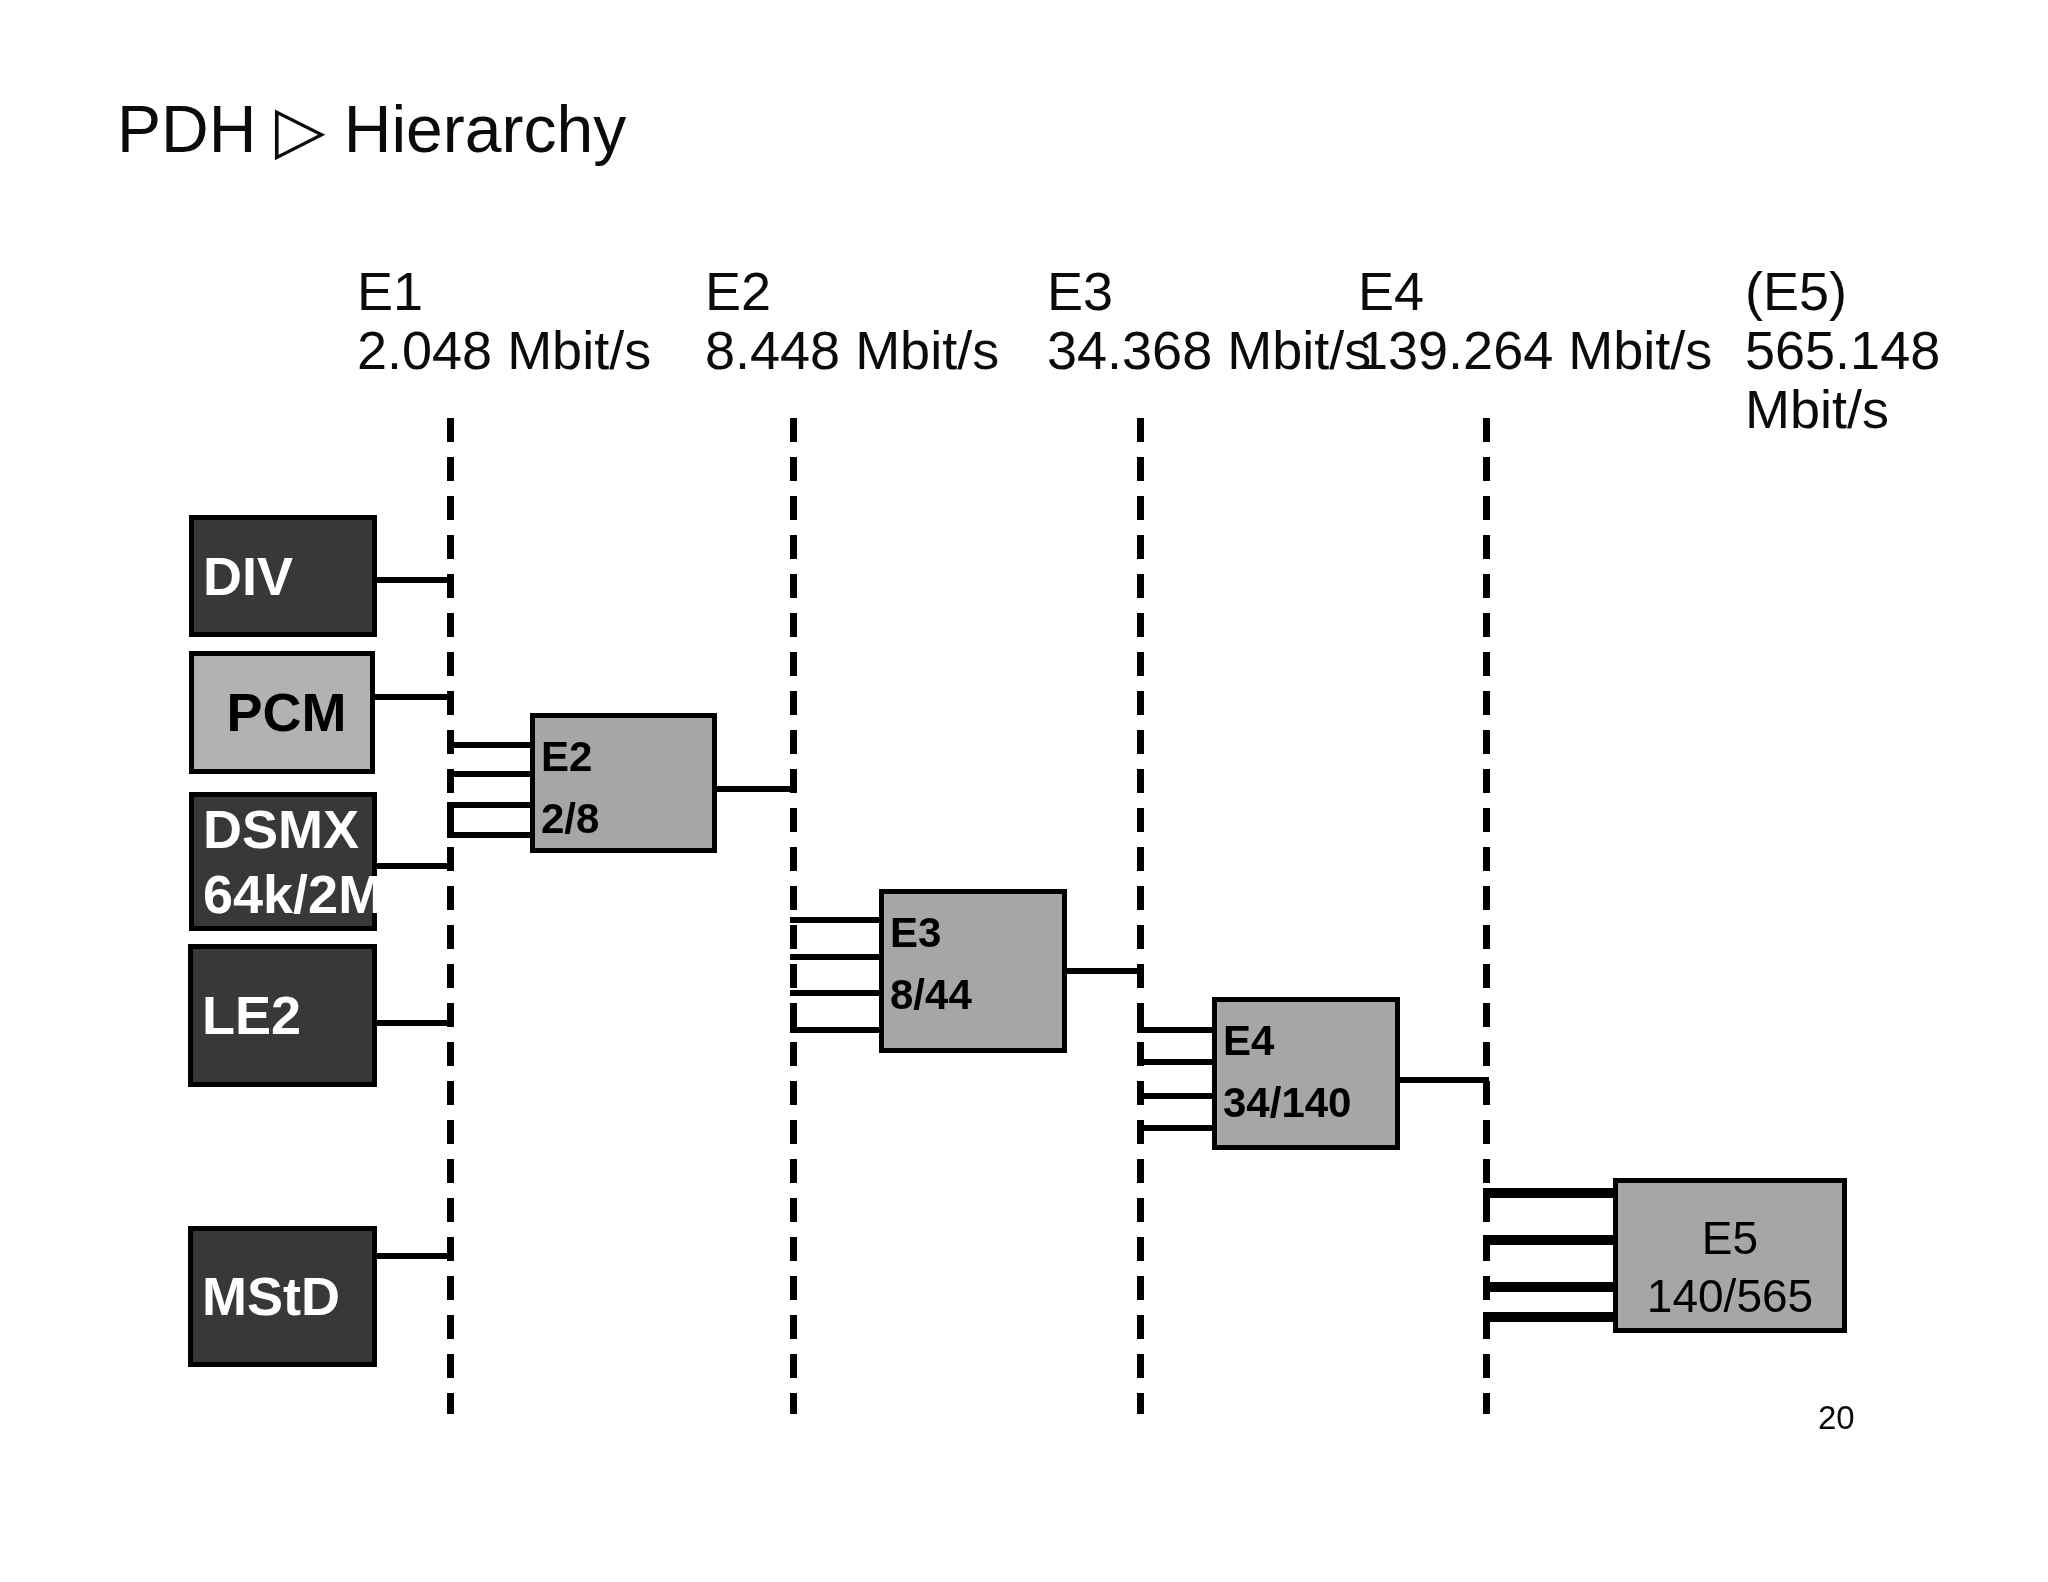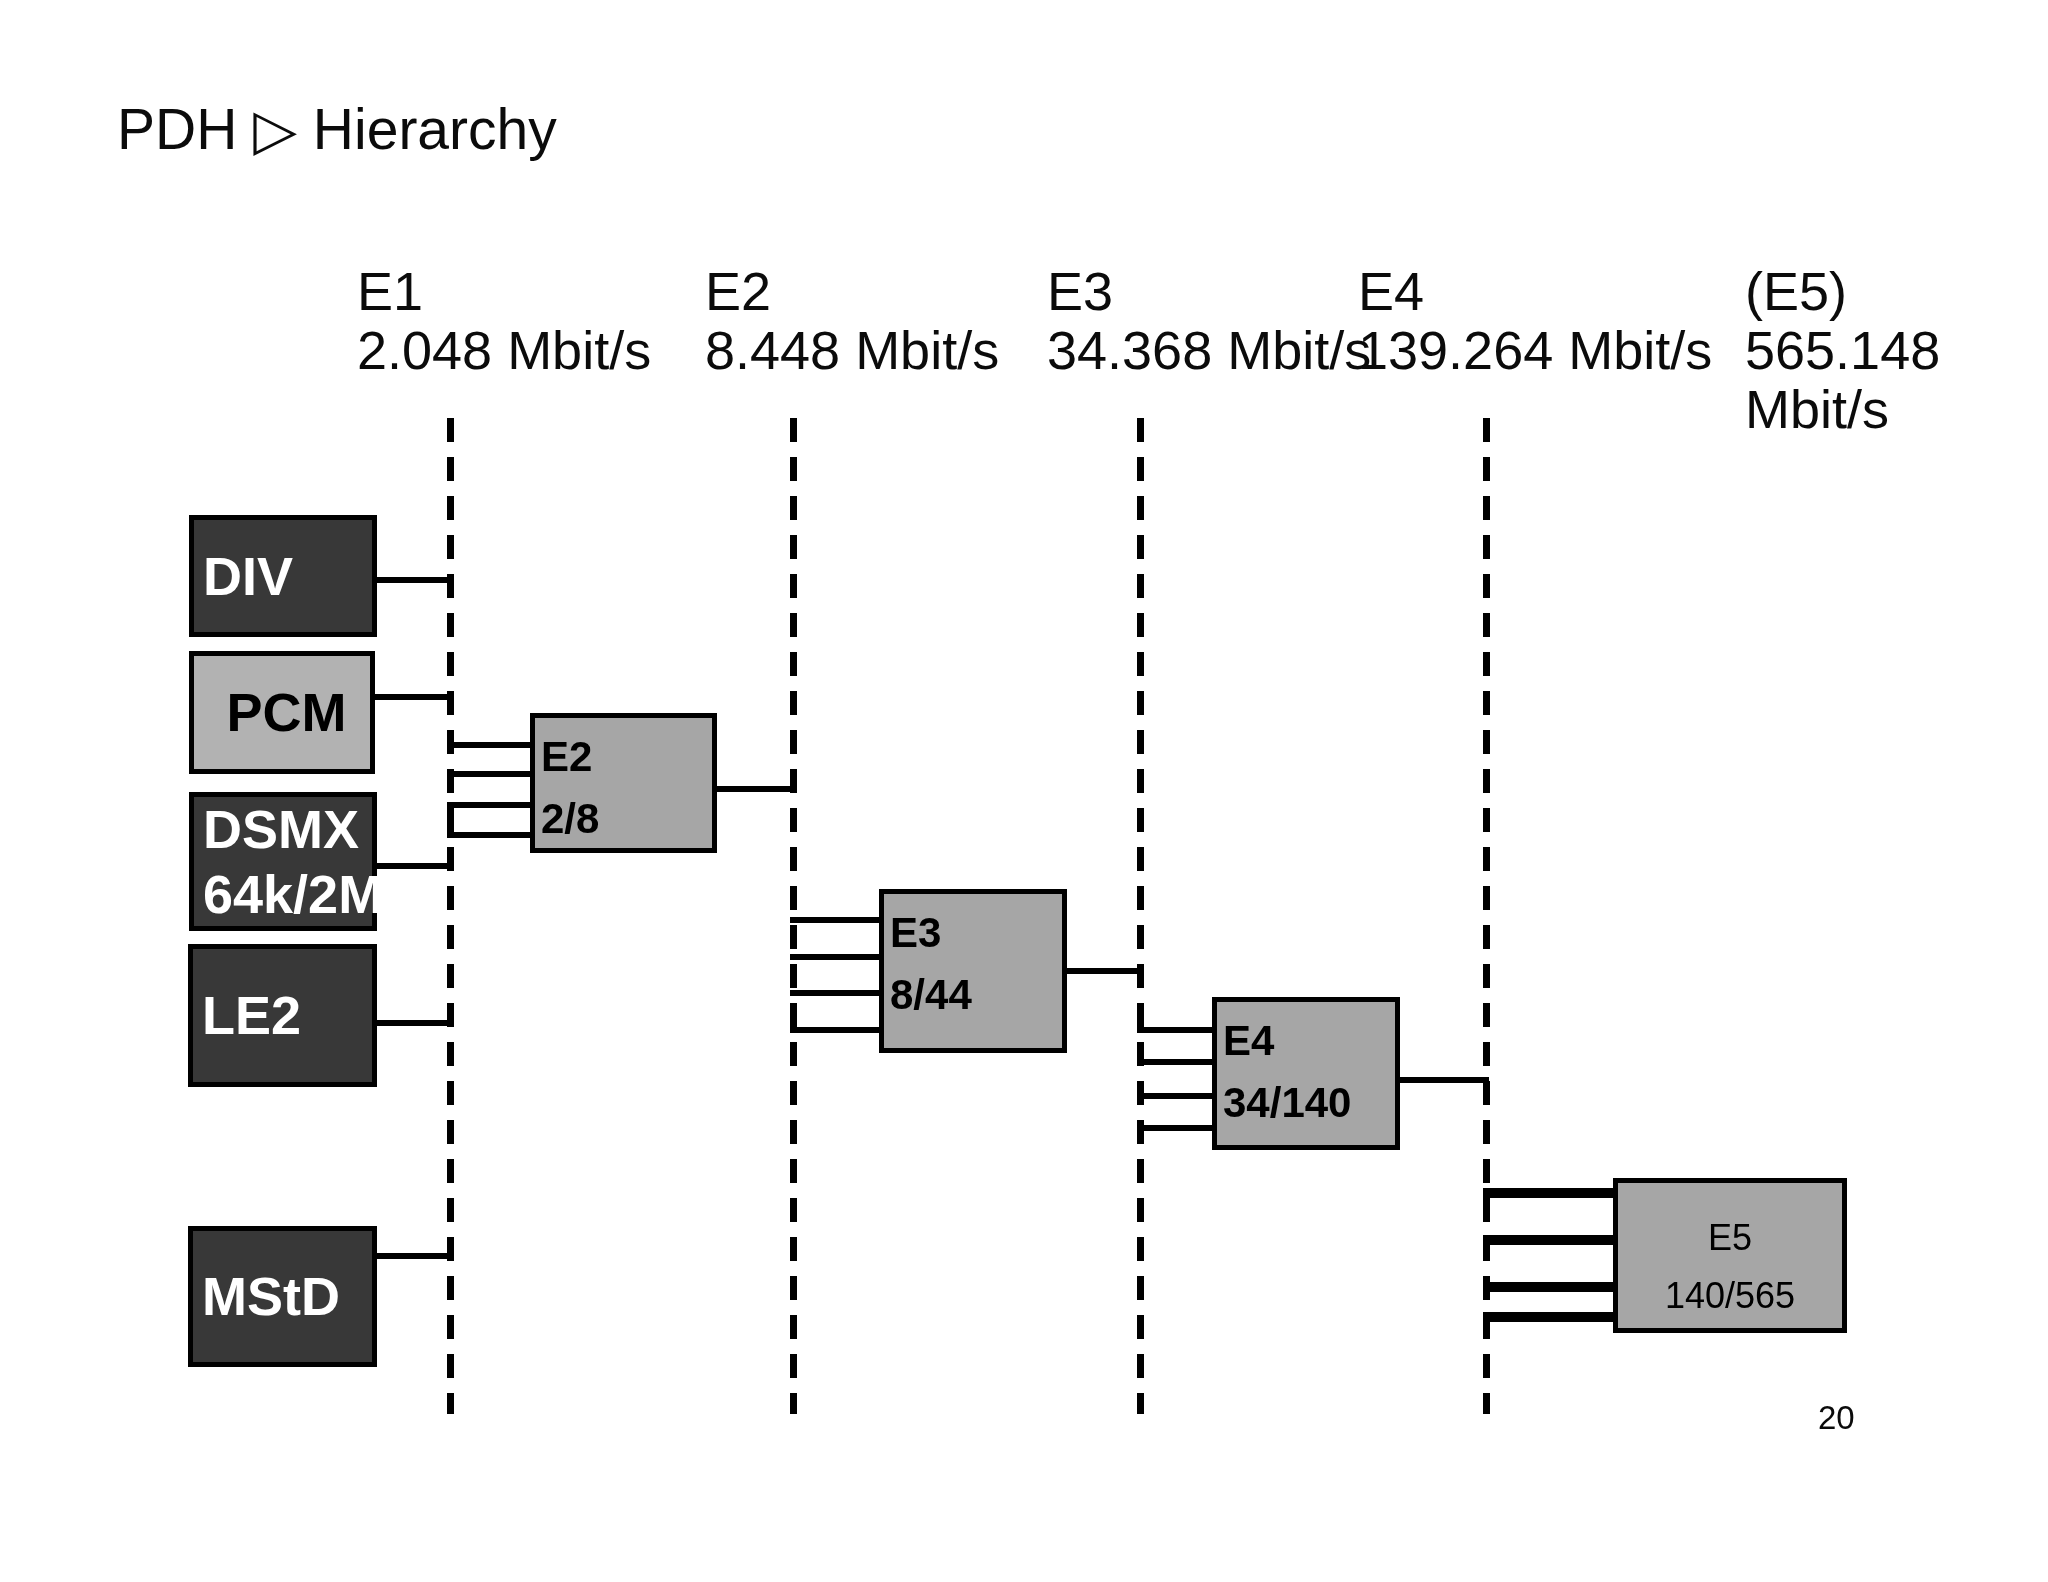--- a/index.html
+++ b/index.html
@@ -5,32 +5,32 @@
   :root{
     --bg:#ffffff; --dark:#383838; --light:#b2b2b2; --mux:#a6a6a6;
     --line:#000000; --text:#0b0b0b; --textOnDark:#ffffff;
   }
   html,body{margin:0;padding:0;background:#888;}
   .stage{
     position:relative; width:2048px; height:1582px; background:var(--bg);
     font-family:"Liberation Sans", sans-serif; color:var(--text);
     overflow:hidden; margin:0 auto;
   }
-  .title{position:absolute; left:117px; top:98px; font-size:57px; line-height:62px; white-space:nowrap;}
+  .title{position:absolute; left:117px; top:98px; font-size:66px; line-height:62px; white-space:nowrap;}
   .colhead{position:absolute; top:262px; font-size:54px; line-height:59px; white-space:nowrap;}
   .vdash{position:absolute; top:418px; height:996px; width:7px;
          background:repeating-linear-gradient(to bottom, var(--line) 0 24px, transparent 24px 39px);}
   .box{position:absolute; box-sizing:border-box; border:5px solid var(--line);}
   .src{display:flex; flex-direction:column; justify-content:center;
        font-weight:bold; font-size:54px; line-height:1.2; padding-left:9px;}
   .src.dark{background:var(--dark); color:var(--textOnDark);}
   .src.light{background:var(--light); color:#000;}
   .mux{background:var(--mux); color:#000; font-weight:bold; font-size:42px;
        line-height:62px; padding:8px 0 0 6px;}
-  .mux.center{font-weight:normal; text-align:center; font-size:36px; line-height:58px; padding:26px 0 0 0;}
+  .mux.center{font-weight:normal; text-align:center; font-size:46px; line-height:58px; padding:26px 0 0 0;}
   .hline{position:absolute; height:6px; background:var(--line);}
   .hline.thick{height:10px;}
   .pagenum{position:absolute; left:1818px; top:1398px; font-size:33px; line-height:40px;}
 </style>
 </head>
 <body>
 
 <div class="stage">
 
   <div class="title">PDH ▷ Hierarchy</div>

